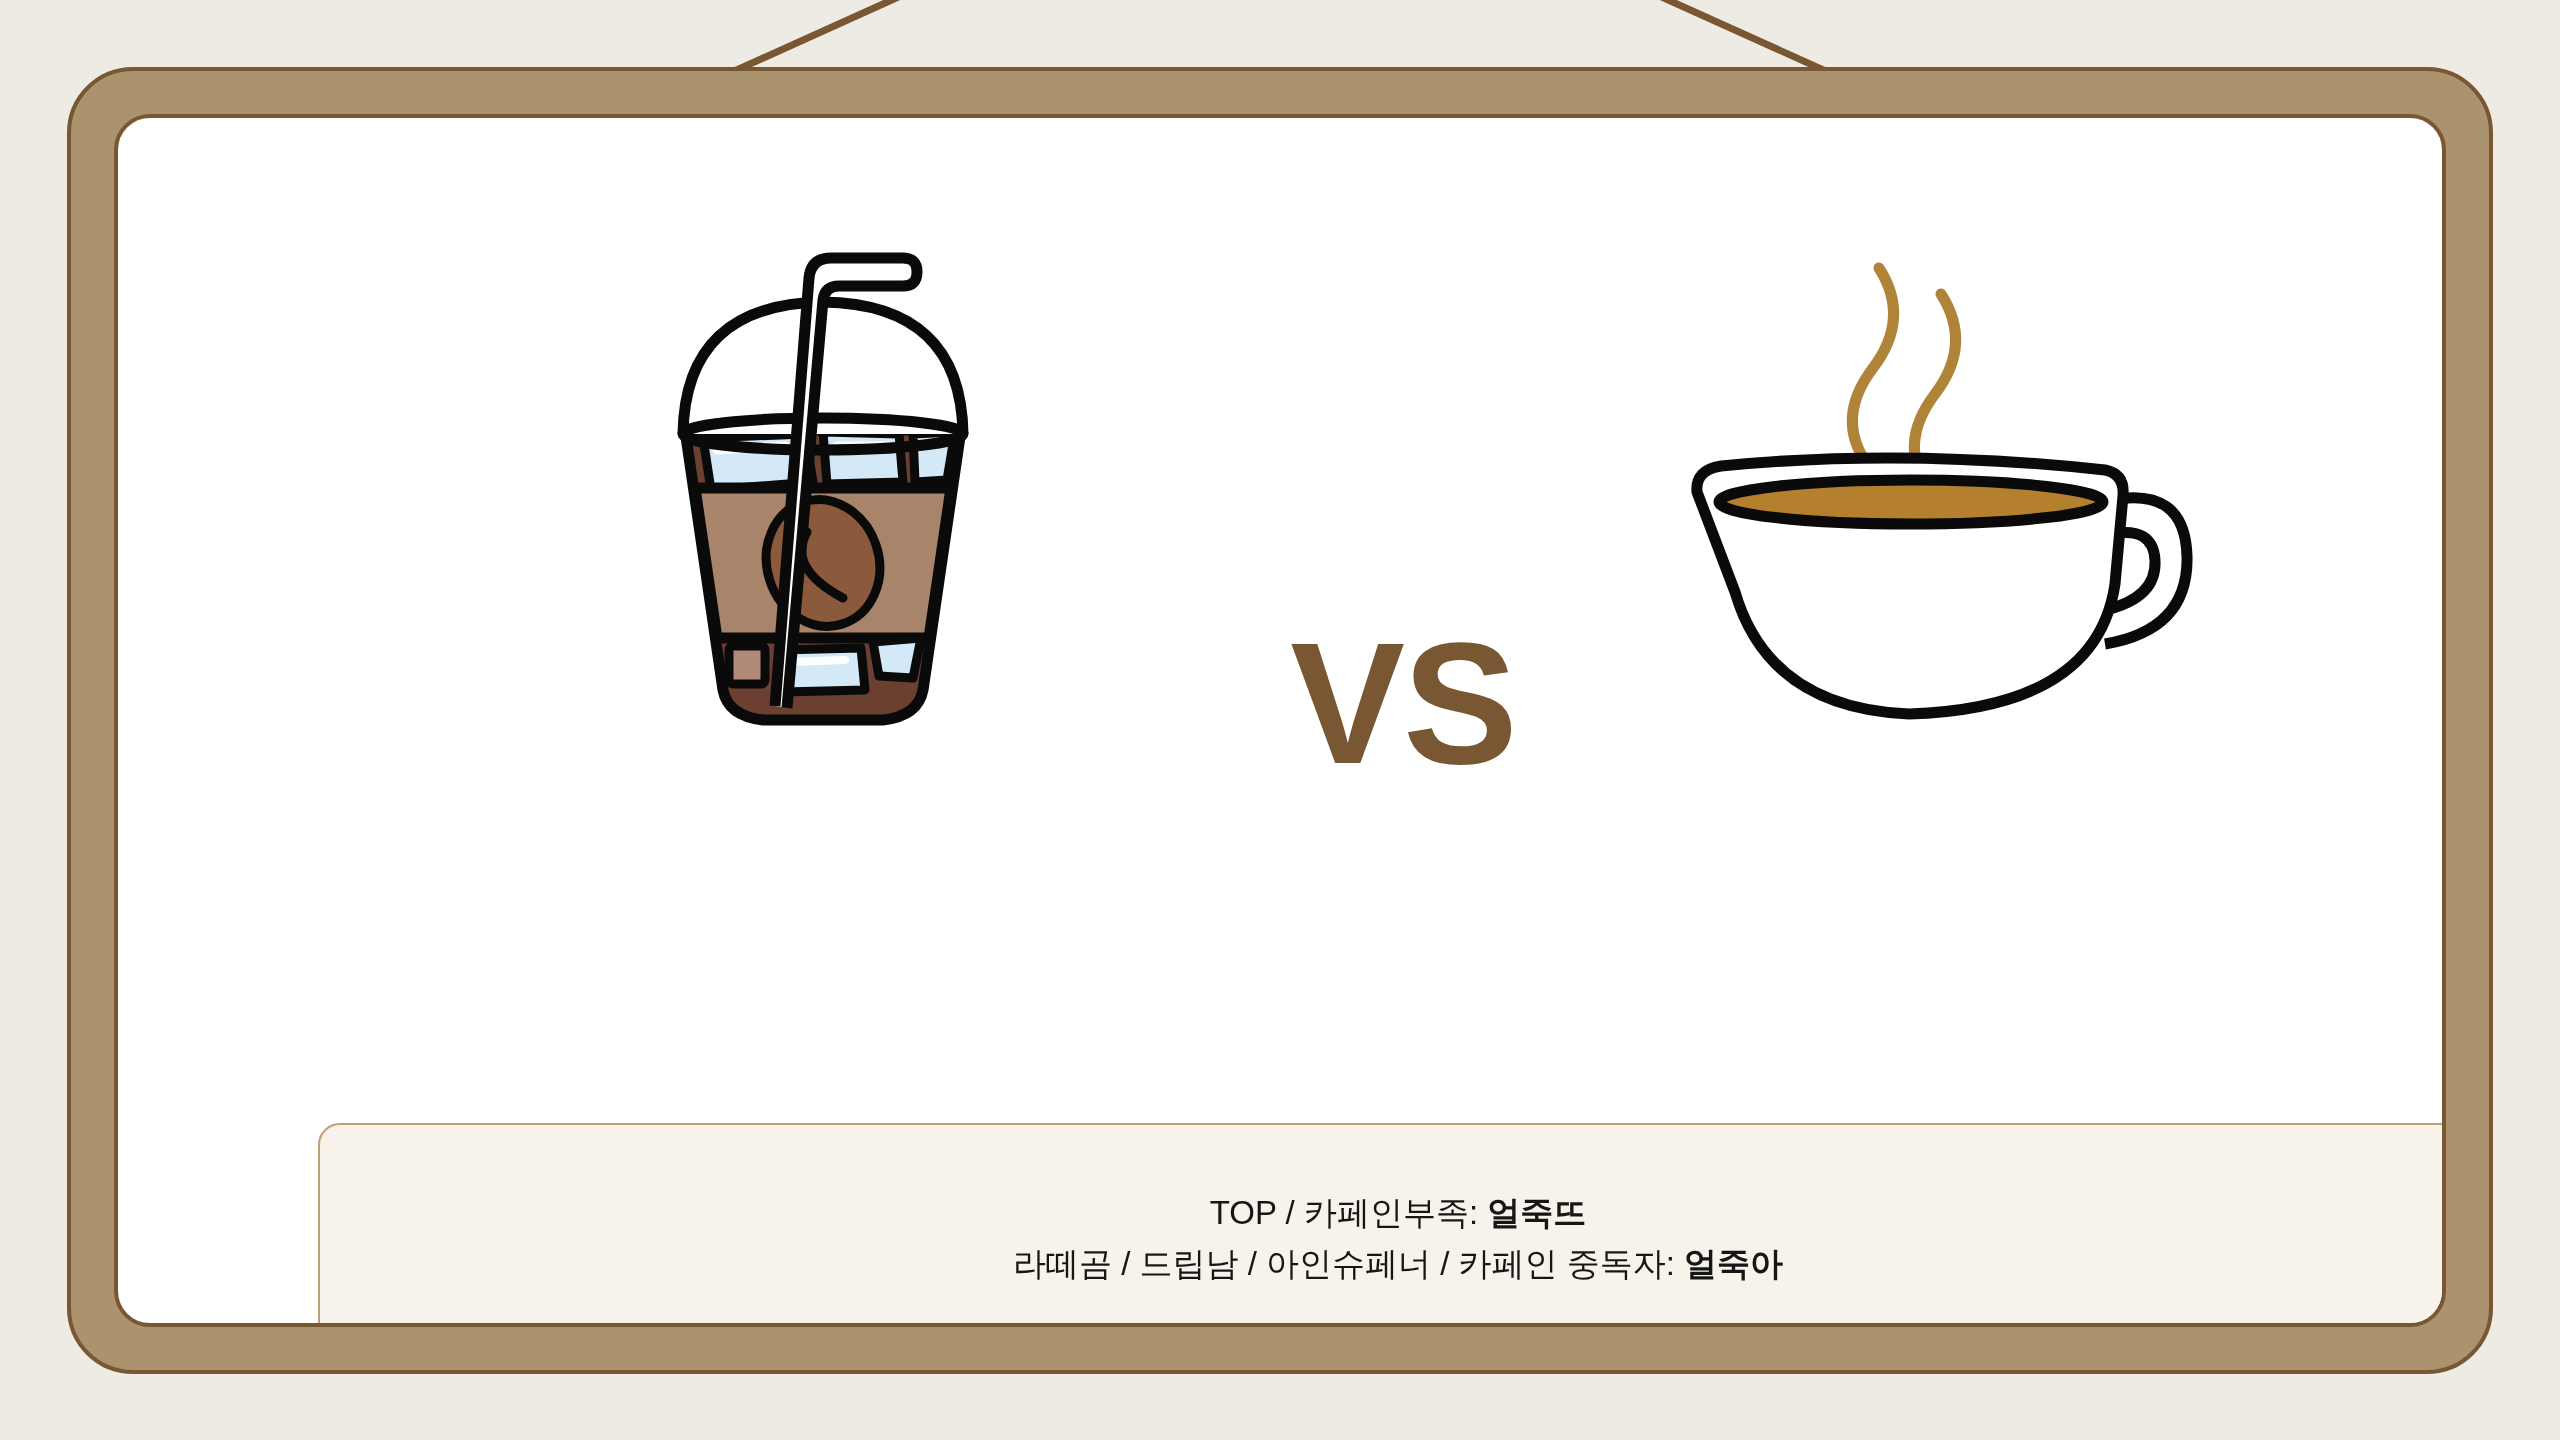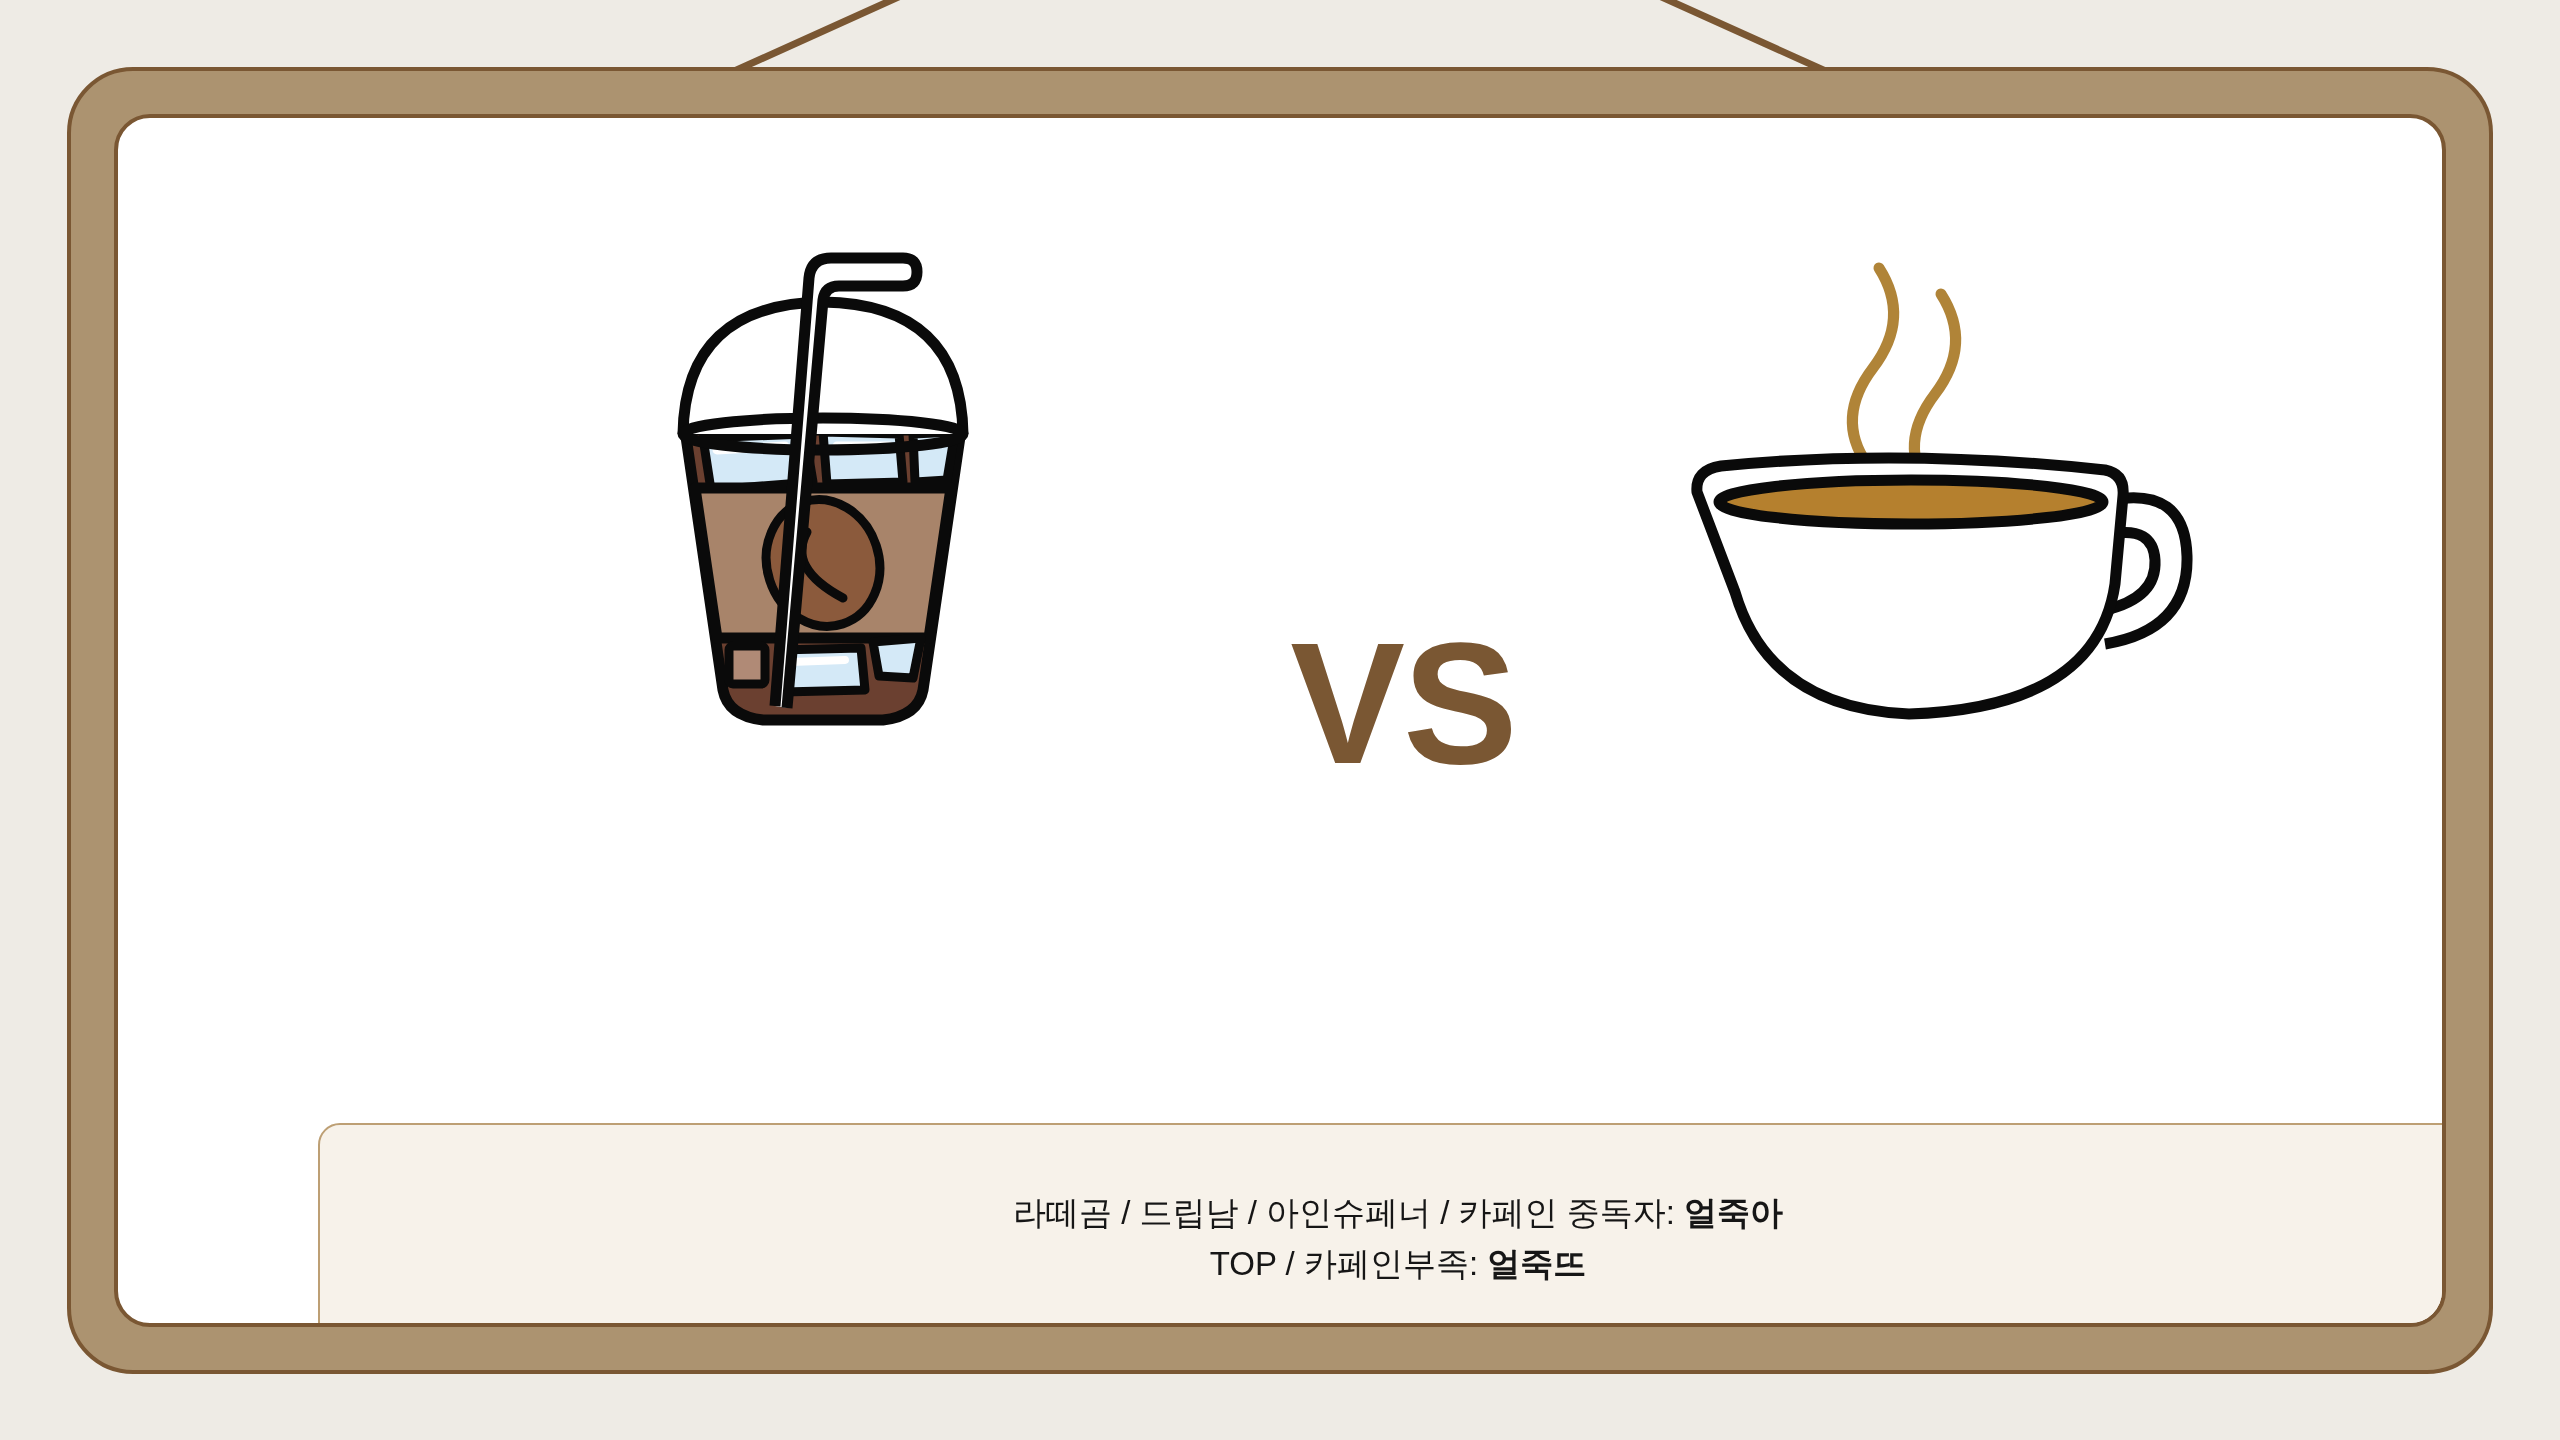--- a/index.html
+++ b/index.html
@@ -193,23 +193,23 @@
           <path d="M438 262 Q512 248 514 318 Q516 392 432 406" fill="#FFFFFF" stroke="#0A0A0A" stroke-width="11" stroke-linejoin="round"></path>
           <path d="M438 296 Q480 288 482 322 Q484 360 432 372" fill="#FFFFFF" stroke="#0A0A0A" stroke-width="11" stroke-linejoin="round"></path>
 
           <path d="M24 254 Q22 232 48 228 Q230 210 432 232 Q452 236 450 258 L442 346 Q424 470 236 476 Q96 470 62 354 Z" fill="#FFFFFF" stroke="#0A0A0A" stroke-width="11" stroke-linejoin="round"></path>
 
           <ellipse cx="238" cy="264" rx="192" ry="22" fill="#B5802E" stroke="#0A0A0A" stroke-width="11"></ellipse>
         </svg>
 
         <div id="caption-box">
           <div class="caption-line">
-            <span>라떼곰 / 드립남 / 아인슈페너 / 카페인 중독자: </span><span class="strong">얼죽아</span>
+            <span>TOP / 카페인부족: </span><span class="strong">얼죽뜨</span>
           </div>
           <div class="caption-line">
-            <span>TOP / 카페인부족: </span><span class="strong">얼죽뜨</span>
+            <span>라떼곰 / 드립남 / 아인슈페너 / 카페인 중독자: </span><span class="strong">얼죽아</span>
           </div>
         </div>
 
       </div>
     </div>
   </div>
 </div>
 
 </body></html>

